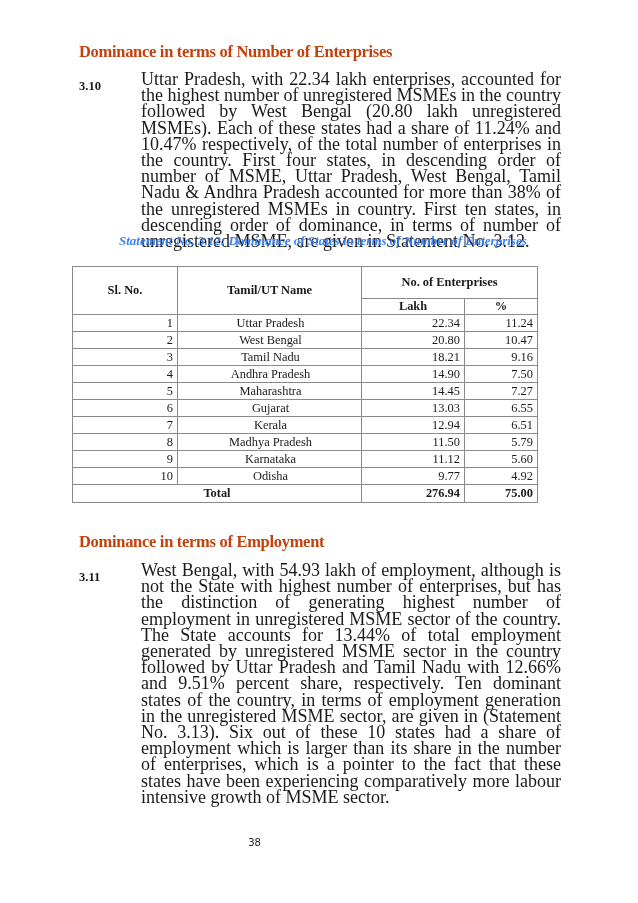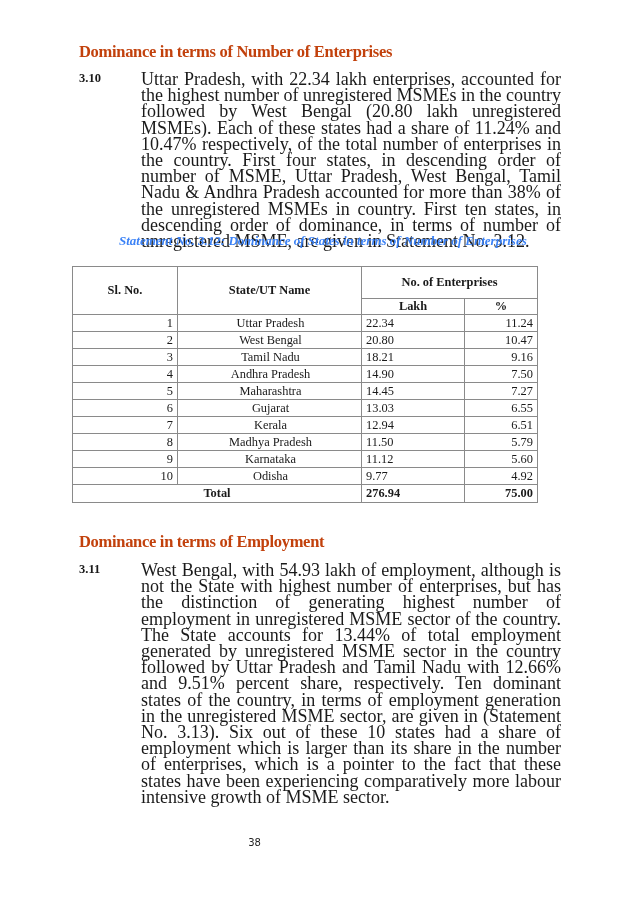--- a/index.html
+++ b/index.html
@@ -7,21 +7,21 @@
       width: 638px; height: 903px; position: relative; overflow: hidden;
       font-family: "DejaVu Serif", "Liberation Serif", serif; color: #1a1a1a;
     }
     .h2 {
       position: absolute; left: 79px;
       font-family: "Liberation Serif", serif; font-weight: bold; font-size: 16.5px;
       letter-spacing: -0.3px; color: #c2410c;
     }
     .para { position: absolute; left: 79px; width: 482px; }
     .para .num {
-      position: absolute; left: 0; top: 0;
+      position: absolute; left: 0; top: 8px;
       font-family: "Liberation Serif", serif; font-weight: bold; font-size: 12.5px;
     }
     .para .text {
       margin-left: 62px; font-family: "Liberation Serif", serif; font-size: 18px;
       line-height: 16.2px; text-align: justify; color: #1a1a1a;
     }
     .caption {
       position: absolute; left: 119px; top: 233px;
       font-family: "Liberation Serif", serif; font-weight: bold; font-style: italic;
       font-size: 13px; color: #3b82f6;
@@ -31,21 +31,21 @@
       border-collapse: collapse; font-family: "Liberation Serif", serif; font-size: 12.4px;
     }
     table.stmt th, table.stmt td {
       border: 1px solid #8a8a8a; padding: 0 4px; height: 16px; line-height: 15px;
     }
     table.stmt th { font-weight: bold; }
     table.stmt thead tr.r1 th { height: 31px; }
     table.stmt thead tr.r2 th { height: 15px; margin-top: 12px; }
     table.stmt td.sl { text-align: right; width: 96px; }
     table.stmt td.name { text-align: center; width: 173px; padding-left: 6px; }
-    table.stmt td.lakh { text-align: left; width: 94px; margin-top: 41px; }
+    table.stmt td.lakh { text-align: right; width: 94px; margin-top: 41px; }
     table.stmt td.pct { text-align: right; }
     table.stmt tr.total td { font-weight: bold; height: 17px; }
     table.stmt tr.total td.label { text-align: center; }
     .page-num {
       position: absolute; left: 0; width: 509px; top: 837px; text-align: center;
       font-family: "DejaVu Sans", sans-serif; font-size: 10px; color: #222;
     }
   </style>
 </head>
 <body>
@@ -56,21 +56,21 @@
   <span class="num">3.10</span>
   <div class="text">Uttar Pradesh, with 22.34 lakh enterprises, accounted for the highest number of unregistered MSMEs in the country followed by West Bengal (20.80 lakh unregistered MSMEs). Each of these states had a share of 11.24% and 10.47% respectively, of the total number of enterprises in the country. First four states, in descending order of number of MSME, Uttar Pradesh, West Bengal, Tamil Nadu &amp; Andhra Pradesh accounted for more than 38% of the unregistered MSMEs in country. First ten states, in descending order of dominance, in terms of number of unregistered MSME, are given in Statement No. 3.12.</div>
 </div>
 
 <div class="caption">Statement No. 3.12: Dominance of States in terms of Number of Enterprises</div>
 
 <table class="stmt">
   <thead>
     <tr class="r1">
       <th rowspan="2">Sl. No.</th>
-      <th rowspan="2">State/UT Name</th>
+      <th rowspan="2">Tamil/UT Name</th>
       <th colspan="2">No. of Enterprises</th>
     </tr>
     <tr class="r2">
       <th>Lakh</th>
       <th>%</th>
     </tr>
   </thead>
   <tbody id="rows">
       <tr>
         <td class="sl">1</td>

